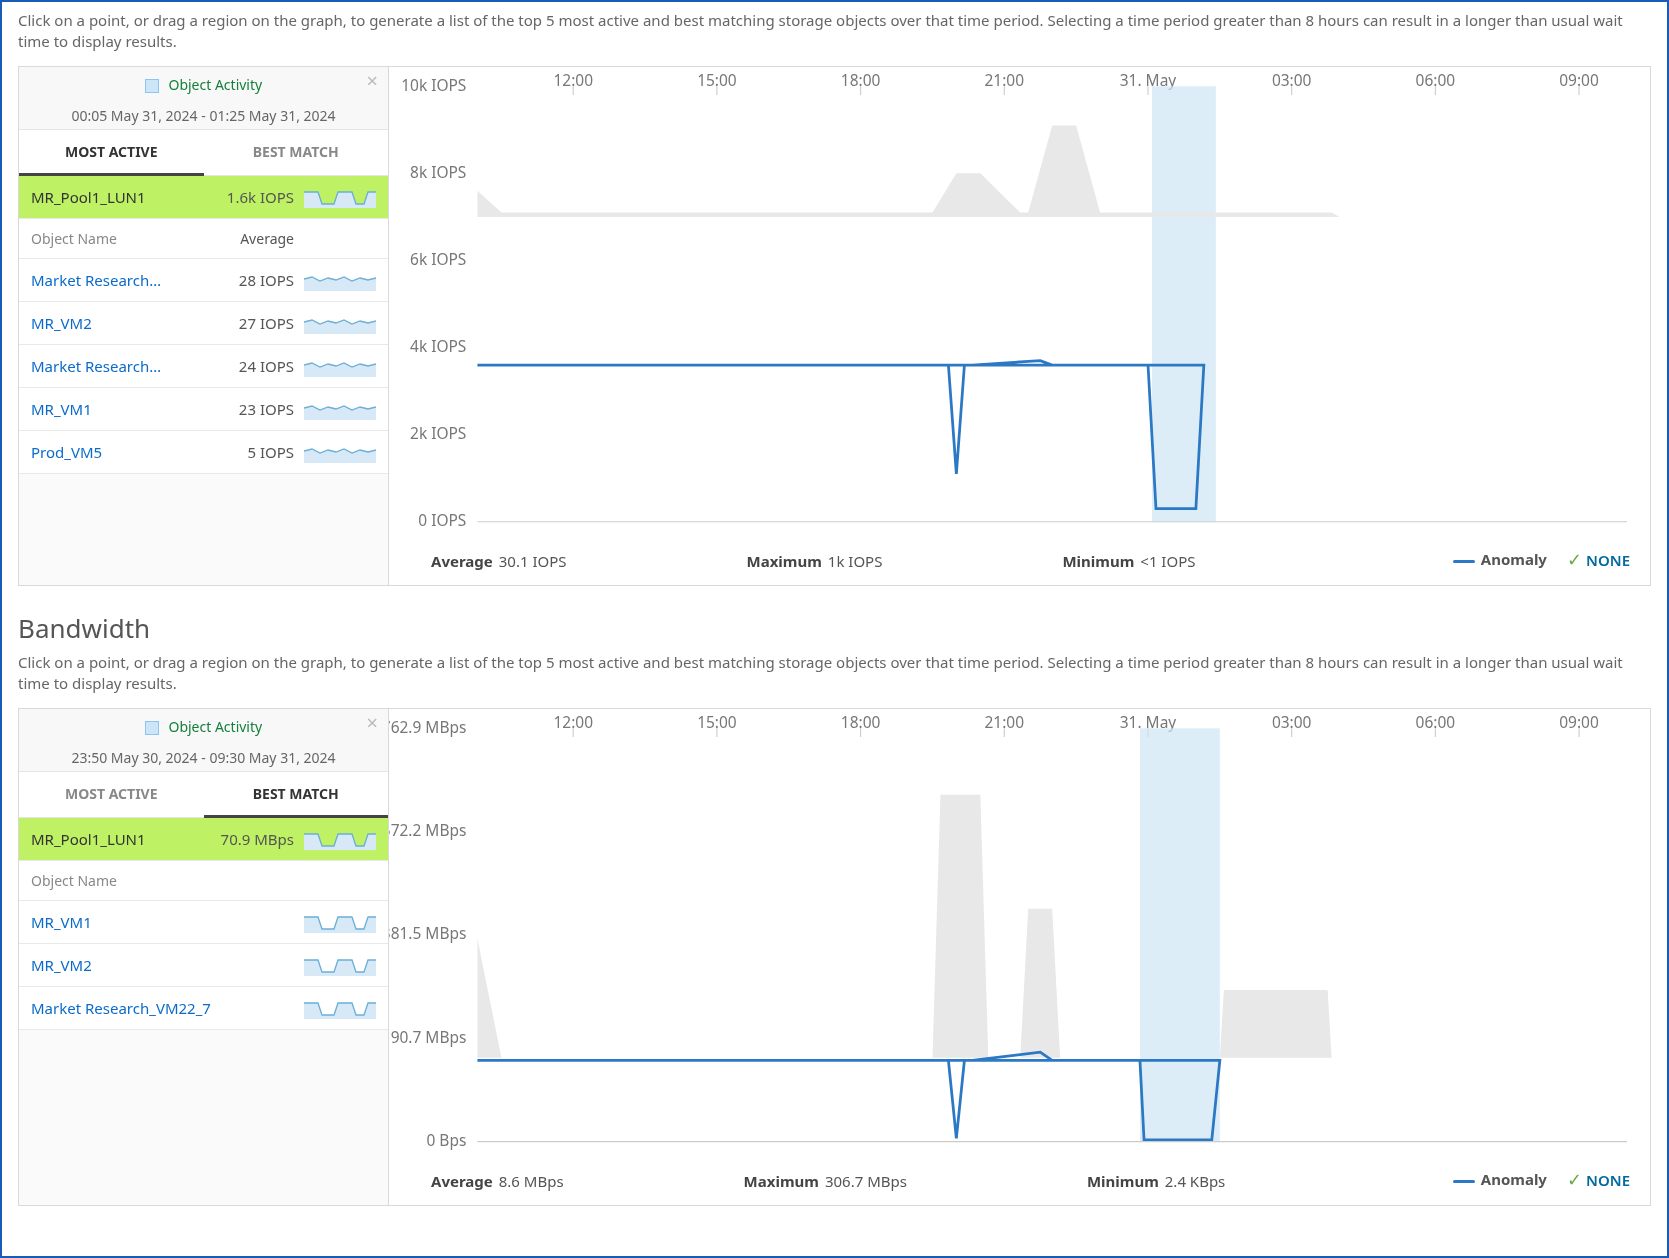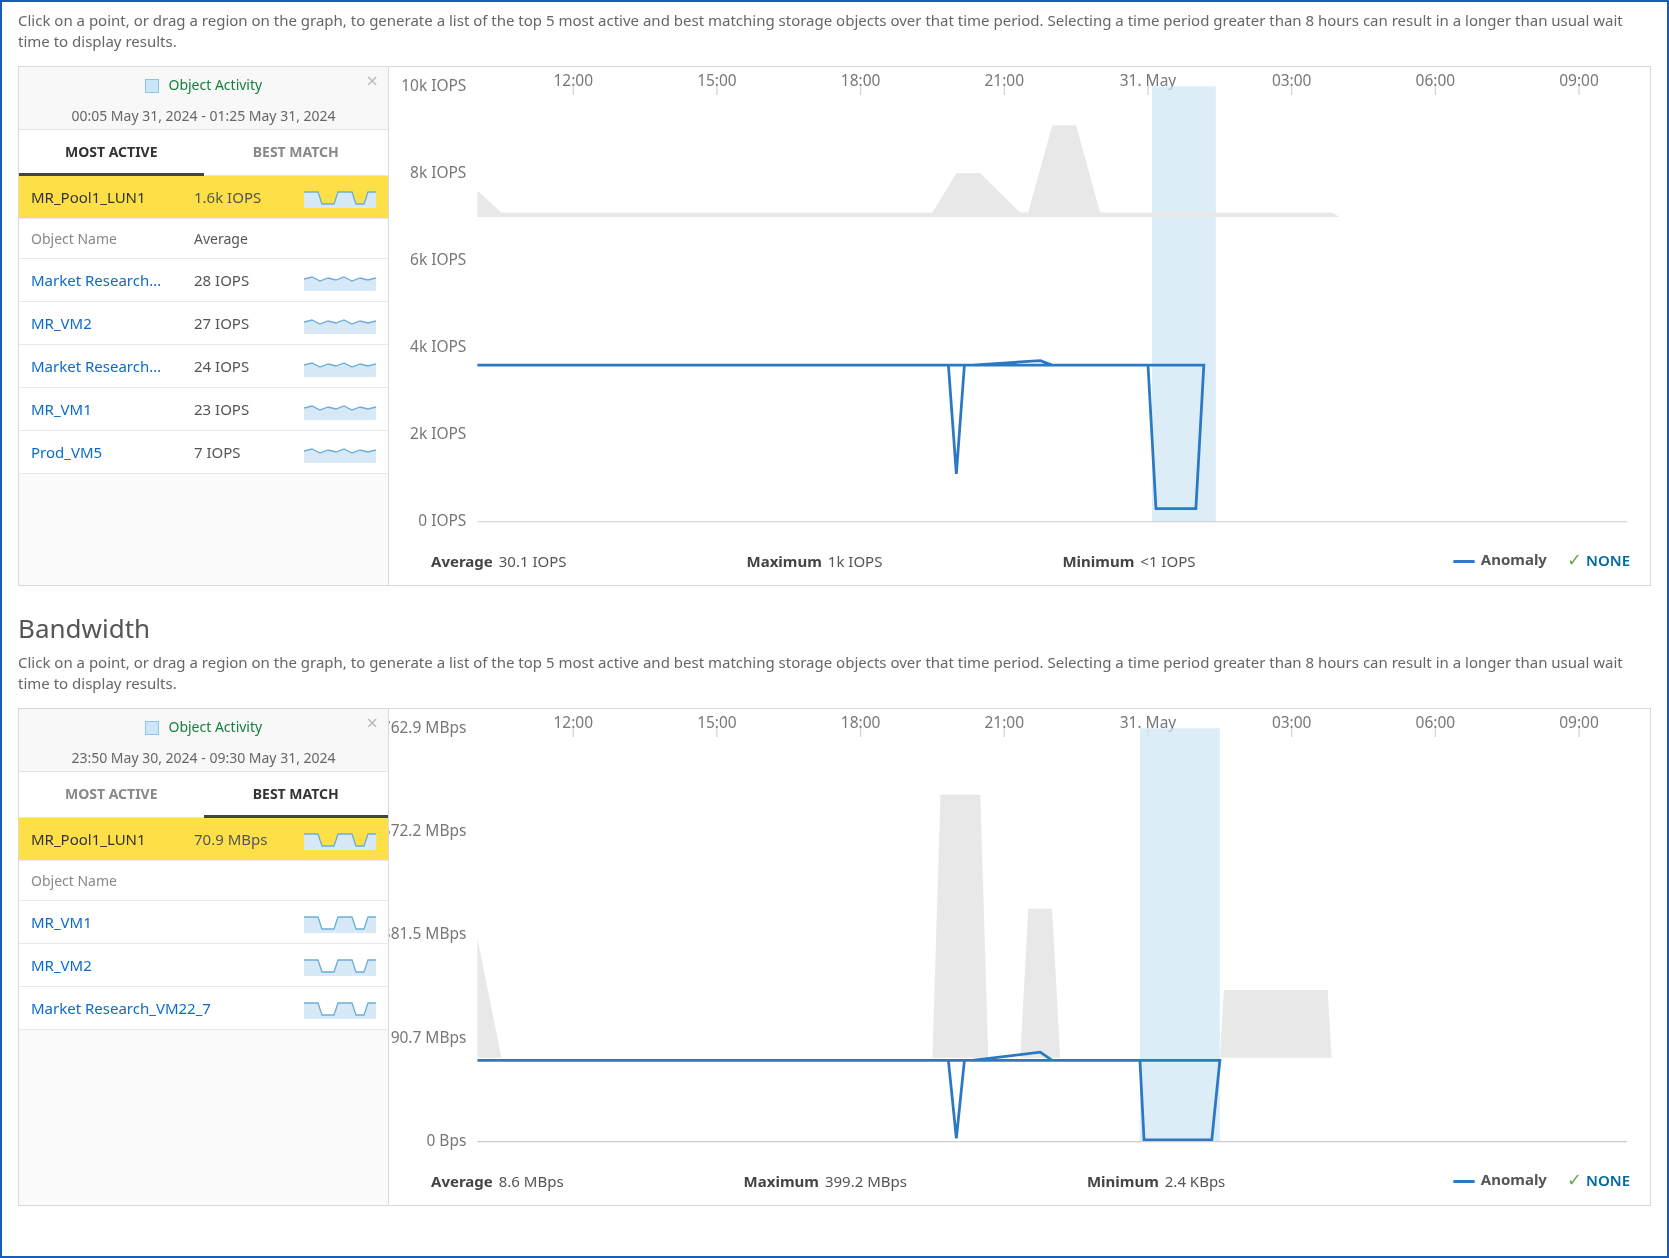--- a/index.html
+++ b/index.html
@@ -84,25 +84,25 @@
     border-bottom: 3px solid #444;
   }
   .row {
     display: flex;
     align-items: center;
     padding: 10px 12px;
     border-bottom: 1px solid #e9e9e9;
     background: #fff;
     font-size: 15px;
   }
-  .row.context { background: #fde047; }
+  .row.context { background: #bef264; }
   .row.header { color:#888; font-size:14px; }
   .row .name { flex: 1; overflow:hidden; white-space:nowrap; text-overflow:ellipsis; }
   .row .name.link { color: #0b6bcb; cursor:pointer; }
-  .row .val { width: 100px; text-align: left; color:#555; }
+  .row .val { width: 100px; text-align: right; color:#555; }
   .spark {
     width: 72px;
     height: 22px;
     margin-left: 10px;
     flex: 0 0 72px;
   }
   .chart-wrap {
     flex: 1;
     display: flex;
     flex-direction: column;
@@ -195,21 +195,21 @@
             <span class="val">23 IOPS</span>
             <svg class="spark" viewBox="0 0 72 22">
               <g>
                 <path d="M0,10 L8,8 L16,12 L24,9 L32,11 L40,8 L48,12 L56,9 L64,11 L72,9 L72,22 L0,22 Z" fill="#d7e9f7"></path>
                 <path d="M0,10 L8,8 L16,12 L24,9 L32,11 L40,8 L48,12 L56,9 L64,11 L72,9" fill="none" stroke="#6baed6" stroke-width="1.3"></path>
               </g>
             </svg>
           </div>
           <div class="row">
             <span class="name link">Prod_VM5</span>
-            <span class="val">7 IOPS</span>
+            <span class="val">5 IOPS</span>
             <svg class="spark" viewBox="0 0 72 22">
               <g>
                 <path d="M0,10 L8,8 L16,12 L24,9 L32,11 L40,8 L48,12 L56,9 L64,11 L72,9 L72,22 L0,22 Z" fill="#d7e9f7"></path>
                 <path d="M0,10 L8,8 L16,12 L24,9 L32,11 L40,8 L48,12 L56,9 L64,11 L72,9" fill="none" stroke="#6baed6" stroke-width="1.3"></path>
               </g>
             </svg>
           </div>
         </div>
     </div>
     <div class="chart-wrap">
@@ -355,21 +355,21 @@
           <text x="70" y="203" text-anchor="end" font-size="14" fill="#777">381.5 MBps</text>
           <text x="70" y="109.5" text-anchor="end" font-size="14" fill="#777">572.2 MBps</text>
           <text x="70" y="16" text-anchor="end" font-size="14" fill="#777">762.9 MBps</text>
           <rect x="679.4444444444443" y="12" width="72.2222222222224" height="374" fill="#cfe5f3" opacity="0.7"></rect>
           <path d="M80.0,202.2 L101.7,310.0 L491.7,310.0 L498.9,72.2 L535.0,72.2 L542.2,310.0 L571.1,310.0 L578.3,175.2 L600.0,175.2 L607.2,310.0 L628.9,310.0 L636.1,310.0 L751.7,310.0 L755.3,248.7 L849.2,248.7 L852.8,310.0 L80.0,310.0 L80.0,386 L80.0,386 Z" fill="#e8e8e8" stroke="none"></path>
           <path d="M80.0,312.5 L506.1,312.5 L513.3,383.1 L520.6,312.5 L527.8,312.5 L589.2,305.1 L600.0,312.5 L679.4,312.5 L683.1,384.5 L744.4,384.5 L751.7,312.5 L80.0,312.5" fill="none" stroke="#2b78c4" stroke-width="2.5"></path>
           <line x1="80" y1="386" x2="1120" y2="386" stroke="#ccc"></line>
         </svg>
       <div class="stats">
         <div class="stat"><span class="lbl">Average</span><span>8.6 MBps</span></div>
-        <div class="stat"><span class="lbl">Maximum</span><span>399.2 MBps</span></div>
+        <div class="stat"><span class="lbl">Maximum</span><span>306.7 MBps</span></div>
         <div class="stat"><span class="lbl">Minimum</span><span>2.4 KBps</span></div>
         <div class="legend">
           <span><span class="anomaly-line"></span><b>Anomaly</b></span>
           <span><span class="check">✓</span><span class="none">NONE</span></span>
         </div>
       </div>
     </div>
   </div>
 </div>
 

